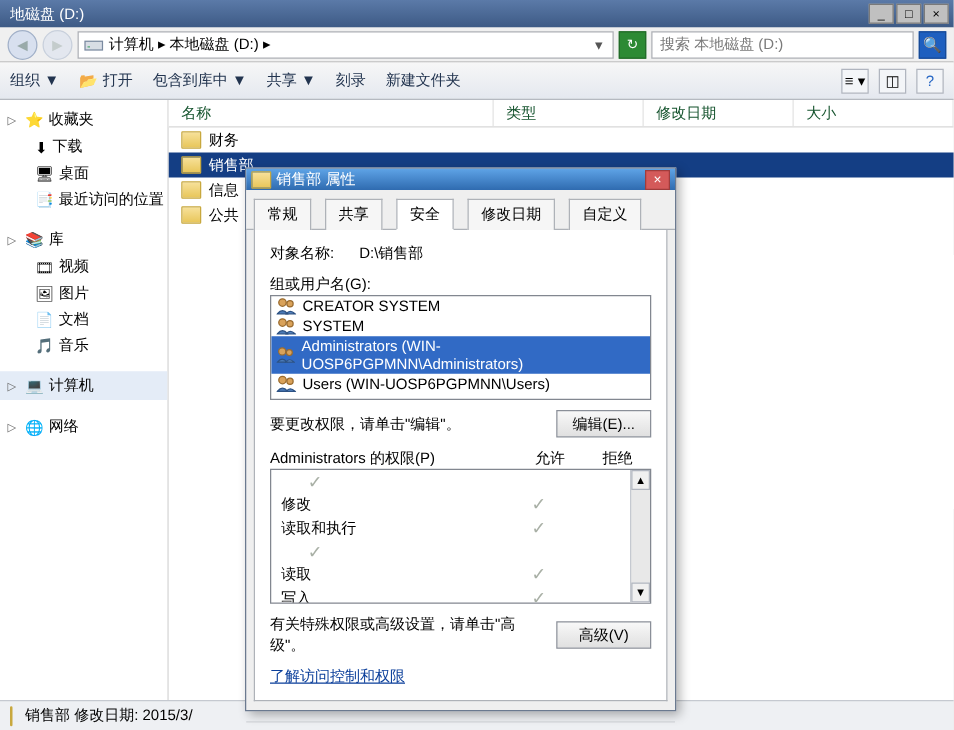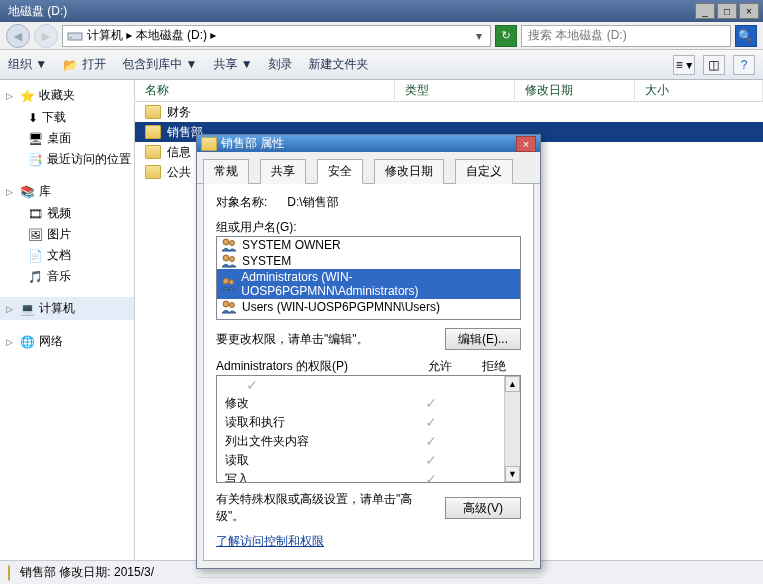--- a/index.html
+++ b/index.html
@@ -240,21 +240,21 @@
     <div>
       <div>组或用户名(G):</div>
       <div class="listbox" id="principals">
           <div class="listitem">
             <span class="usricn"><svg viewBox="0 0 16 14">
                 <circle cx="5" cy="4" r="3" fill="#d9a25a" stroke="#9a6b2e"></circle>
                 <path d="M1 13 Q5 8 9 13 Z" fill="#4a7ab8" stroke="#2d5284"></path>
                 <circle cx="11" cy="5" r="2.5" fill="#d9a25a" stroke="#9a6b2e"></circle>
                 <path d="M8 13 Q11 9 15 13 Z" fill="#5a8ac8" stroke="#2d5284"></path>
               </svg></span>
-            <span>SYSTEM OWNER</span>
+            <span>CREATOR SYSTEM</span>
           </div>
           <div class="listitem">
             <span class="usricn"><svg viewBox="0 0 16 14">
                 <circle cx="5" cy="4" r="3" fill="#d9a25a" stroke="#9a6b2e"></circle>
                 <path d="M1 13 Q5 8 9 13 Z" fill="#4a7ab8" stroke="#2d5284"></path>
                 <circle cx="11" cy="5" r="2.5" fill="#d9a25a" stroke="#9a6b2e"></circle>
                 <path d="M8 13 Q11 9 15 13 Z" fill="#5a8ac8" stroke="#2d5284"></path>
               </svg></span>
             <span>SYSTEM</span>
           </div>
@@ -298,21 +298,20 @@
               <span class="pname">修改</span>
               <span class="chk">✓</span>
               <span class="chk"></span>
             </div>
             <div class="permrow">
               <span class="pname">读取和执行</span>
               <span class="chk">✓</span>
               <span class="chk"></span>
             </div>
             <div class="permrow">
-              <span class="pname">列出文件夹内容</span>
               <span class="chk">✓</span>
               <span class="chk"></span>
             </div>
             <div class="permrow">
               <span class="pname">读取</span>
               <span class="chk">✓</span>
               <span class="chk"></span>
             </div>
             <div class="permrow">
               <span class="pname">写入</span>

